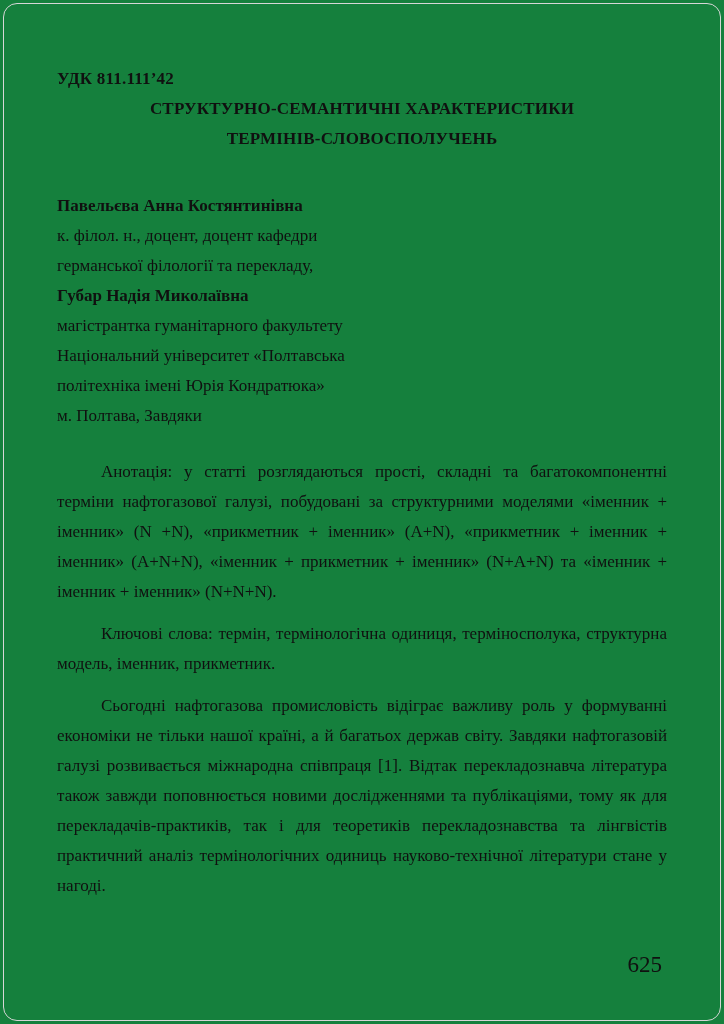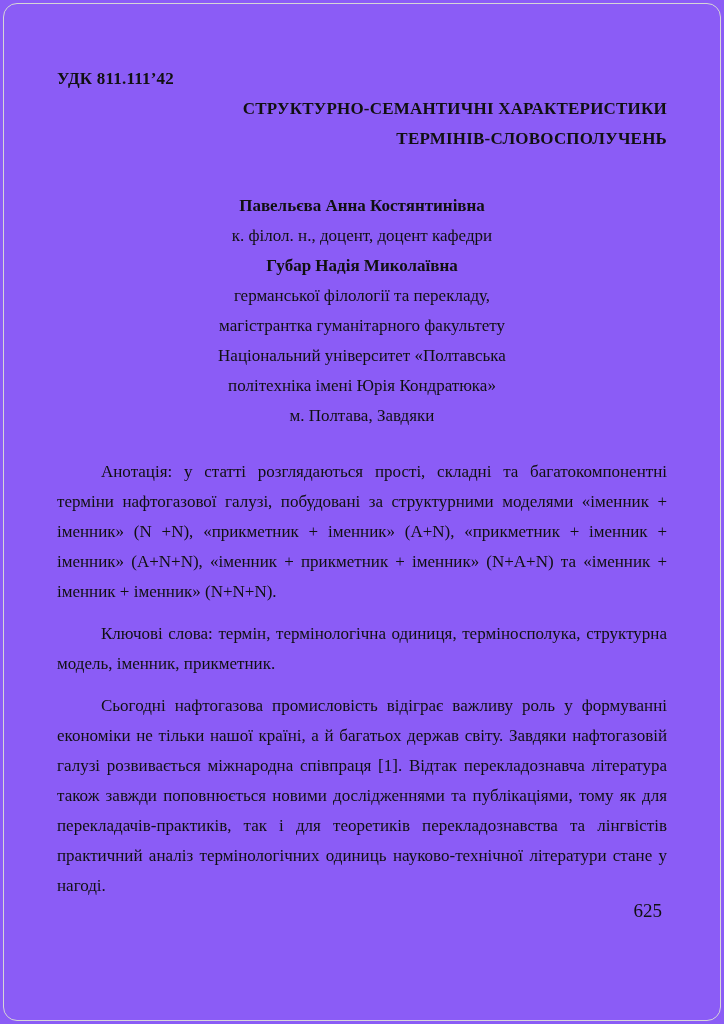--- a/index.html
+++ b/index.html
@@ -7,21 +7,21 @@
   body {
     width: 724px;
     height: 1024px;
     font-family: "Liberation Serif", "DejaVu Serif", serif;
     color: #101010;
   }
   .page {
     position: relative;
     width: 724px;
     height: 1024px;
-    background: #8b5cf6;
+    background: #15803d;
     overflow: hidden;
     font-size: 17px;
     line-height: 30px;
   }
   .frame {
     position: absolute;
     inset: 3px;
     border: 1.5px solid #d6d6d6;
     border-radius: 14px;
     pointer-events: none;
@@ -31,65 +31,65 @@
     left: 57px;
     width: 610px;
     top: 64px;
   }
   .udc {
     font-weight: 700;
     letter-spacing: 0.2px;
   }
   .title-block { margin-top: 0; }
   .title-line {
-    text-align: right;
+    text-align: center;
     font-weight: 700;
     letter-spacing: 0.2px;
   }
   .authors {
     margin-top: 37px;
-    text-align: center;
+    text-align: left;
   }
   .author-line { white-space: nowrap; }
   .author-line.bold { font-weight: 700; }
   .para {
     text-align: justify;
     text-indent: 44px;
     margin-top: 12px;
   }
   .para .lead-label { font-weight: 400; }
   .abstract-para { margin-top: 26px; }
   .body-para { }
   .page-number {
     position: absolute;
-    top: 896px;
+    top: 950px;
     right: 62px;
-    font-size: 19px;
+    font-size: 23px;
   }
 </style>
 </head>
 <body>
 
 <div class="page">
   <div class="frame"></div>
 
   <div class="content">
 
     <div class="udc">УДК 811.111’42</div>
 
     <div class="title-block">
       <div class="title-line">СТРУКТУРНО-СЕМАНТИЧНІ ХАРАКТЕРИСТИКИ</div>
       <div class="title-line">ТЕРМІНІВ-СЛОВОСПОЛУЧЕНЬ</div>
     </div>
 
     <div class="authors">
       <div class="author-line bold">Павельєва Анна Костянтинівна</div>
       <div class="author-line">к. філол. н., доцент, доцент кафедри</div>
+      <div class="author-line">германської філології та перекладу,</div>
       <div class="author-line bold">Губар Надія Миколаївна</div>
-      <div class="author-line">германської філології та перекладу,</div>
       <div class="author-line">магістрантка гуманітарного факультету</div>
       <div class="author-line">Національний університет «Полтавська</div>
       <div class="author-line">політехніка імені Юрія Кондратюка»</div>
       <div class="author-line">м. Полтава, Завдяки</div>
     </div>
 
     <p class="para abstract-para"><span class="lead-label">Анотація:</span> <span>у статті розглядаються прості, складні та багатокомпонентні терміни нафтогазової галузі, побудовані за структурними моделями «іменник + іменник» (N +N), «прикметник + іменник» (A+N), «прикметник + іменник + іменник» (A+N+N), «іменник + прикметник + іменник» (N+A+N) та «іменник + іменник + іменник» (N+N+N).</span></p>
 
     <p class="para"><span class="lead-label">Ключові слова:</span> <span>термін, термінологічна одиниця, терміносполука, структурна модель, іменник, прикметник.</span></p>
 

